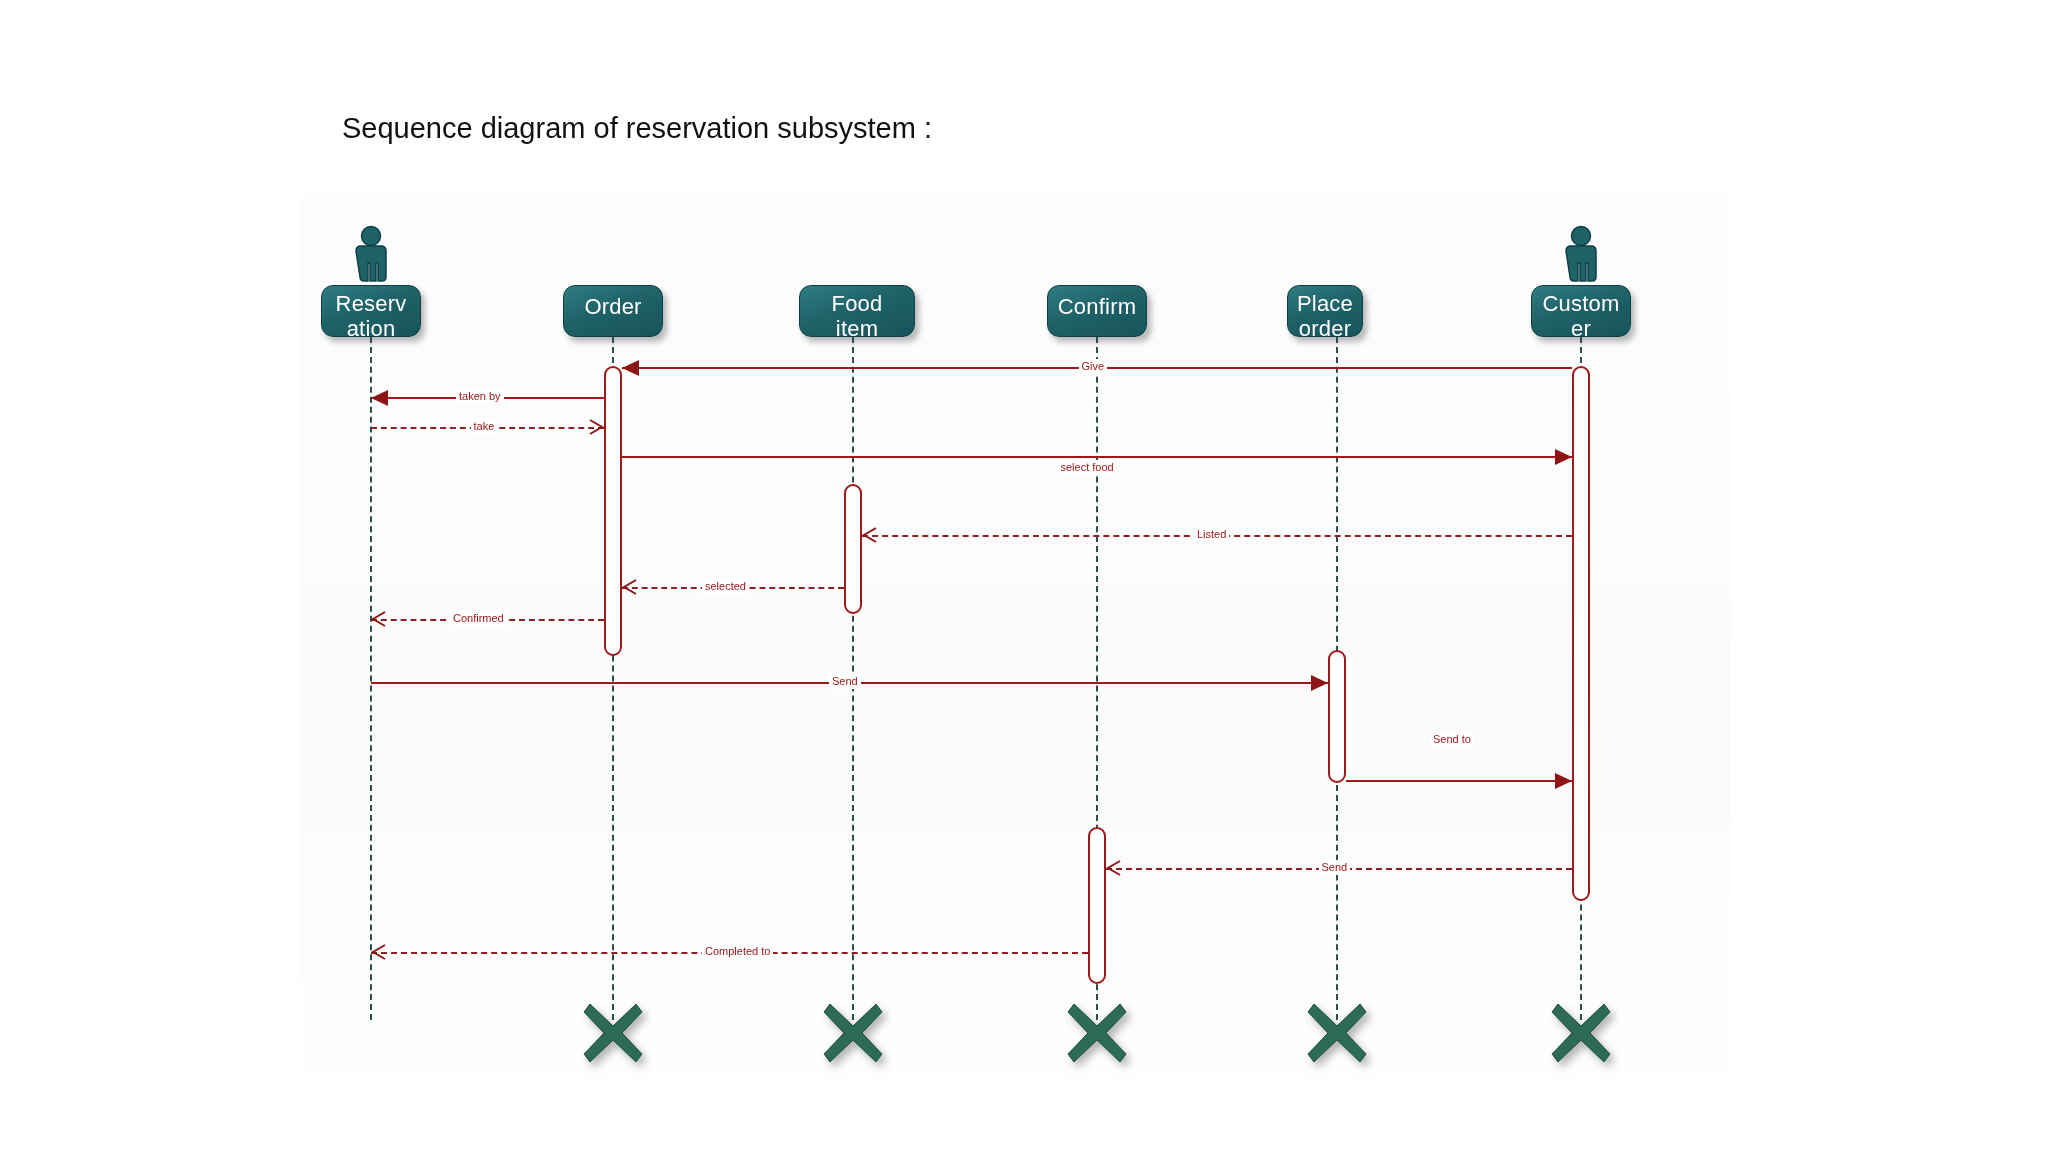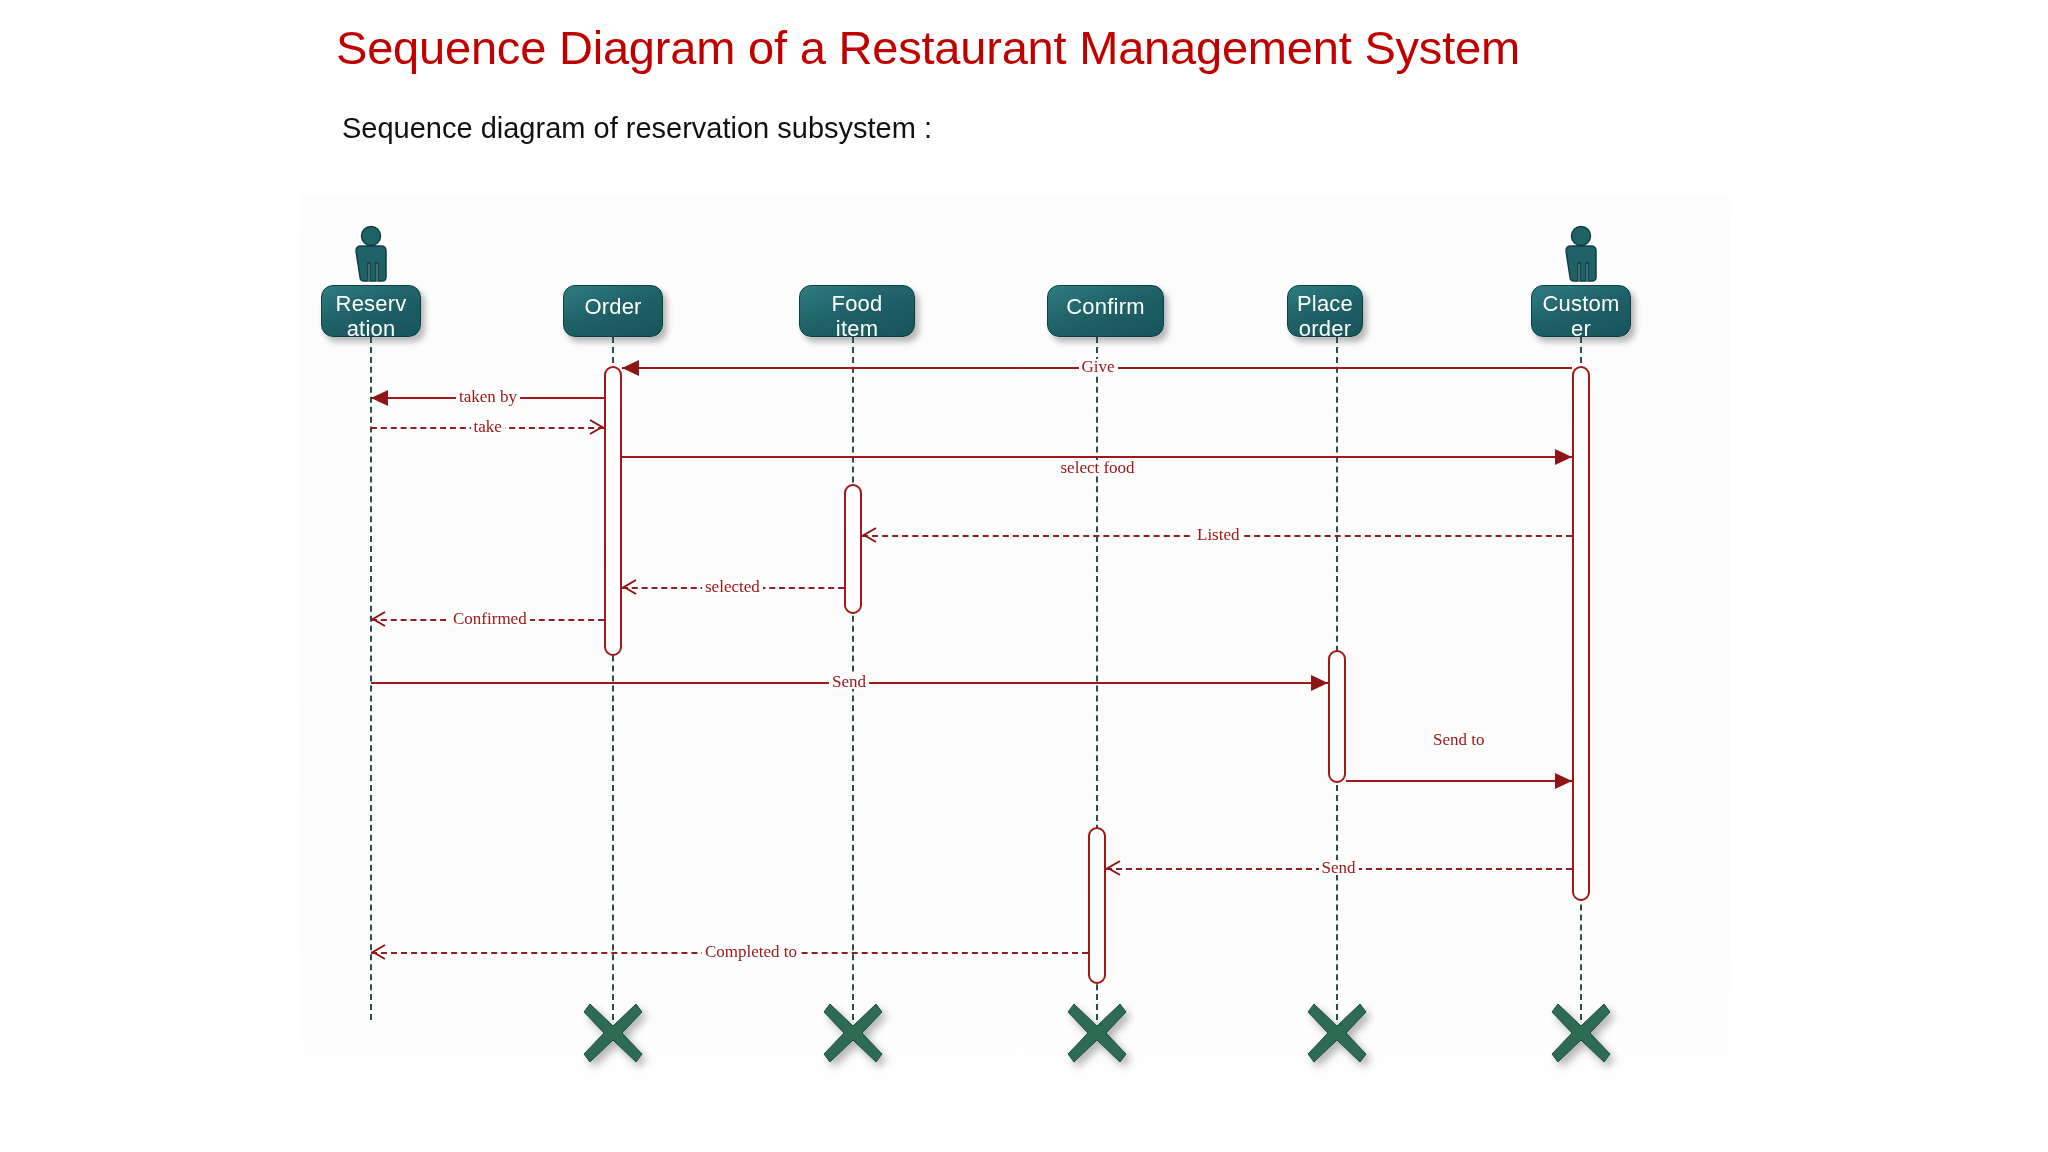--- a/index.html
+++ b/index.html
@@ -93,27 +93,27 @@
   .msg-line {
     position: absolute;
     height: 0;
     border-top: 2px solid #a01818;
   }
   .msg-line.dashed {
     border-top: 2px dashed #8e2024;
   }
   .msg-label {
     position: absolute;
-    font-size: 17px;
+    font-size: 11px;
     color: #a01818;
     background: #ffffff;
     padding: 0 3px;
     white-space: nowrap;
     line-height: 15px;
-    font-family: Liberation Serif, serif;
+    font-family: Liberation Sans, sans-serif;
   }
   .arrow-head {
     position: absolute;
     width: 0; height: 0;
   }
   .arrow-right-solid {
     border-top: 8px solid transparent;
     border-bottom: 8px solid transparent;
     border-left: 17px solid #8e1515;
   }
@@ -133,21 +133,20 @@
     height: 66px;
   }
 </style>
 </head>
 <body>
 
 <div id="slide">
 
   <div id="canvas-bg"></div>
 
-  <div id="title">Sequence Diagram of a Restaurant Management System</div>
   <div id="subtitle">Sequence  diagram of reservation subsystem :</div>
 
   <div id="diagram">
       <div class="actor-icon" style="left: 344px; top: 225px;"><svg viewBox="0 0 54 62" width="54" height="62">
           <g fill="#1f6268" stroke="#0d3f45" stroke-width="1.5">
             <circle cx="27" cy="11" r="9.5"></circle>
             <path d="M12 26 q0-5 5-5 h20 q5 0 5 5 v26 q0 4 -4 4 h-4 v-18 h-2 v18 h-6 v-18 h-2 v18 h-4 q-4 0 -4 -4 z"></path>
           </g>
         </svg></div>
       <div class="head-box" style="left: 321px; top: 285px; width: 100px; height: 52px;">
@@ -167,21 +166,21 @@
       <div class="head-box" style="left: 799px; top: 285px; width: 116px; height: 52px;">
         <div>Food</div>
         <div>item</div>
       </div>
       <div class="lifeline" style="left: 852px; top: 337px; height: 683px;"></div>
       <div class="xmark" style="left: 820px; top: 1000px; filter: drop-shadow(rgba(0, 0, 0, 0.3) 4px 5px 4px);"><svg viewBox="0 0 66 66" width="66" height="66">
           <g>
             <path d="M10 4 L33 26 L56 4 L62 12 L42 33 L62 54 L56 62 L33 40 L10 62 L4 54 L24 33 L4 12 Z" fill="#2d6b54" stroke="#1d4d3c" stroke-width="1"></path>
           </g>
         </svg></div>
-      <div class="head-box" style="left: 1047px; top: 285px; width: 117px; height: 52px; line-height: 42px; padding-top: 0px;">
+      <div class="head-box" style="left: 1047px; top: 285px; width: 100px; height: 52px; line-height: 42px; padding-top: 0px;">
         <div>Confirm</div>
       </div>
       <div class="lifeline" style="left: 1096px; top: 337px; height: 683px;"></div>
       <div class="xmark" style="left: 1064px; top: 1000px; filter: drop-shadow(rgba(0, 0, 0, 0.3) 4px 5px 4px);"><svg viewBox="0 0 66 66" width="66" height="66">
           <g>
             <path d="M10 4 L33 26 L56 4 L62 12 L42 33 L62 54 L56 62 L33 40 L10 62 L4 54 L24 33 L4 12 Z" fill="#2d6b54" stroke="#1d4d3c" stroke-width="1"></path>
           </g>
         </svg></div>
       <div class="head-box" style="left: 1287px; top: 285px; width: 76px; height: 52px;">
         <div>Place</div>

